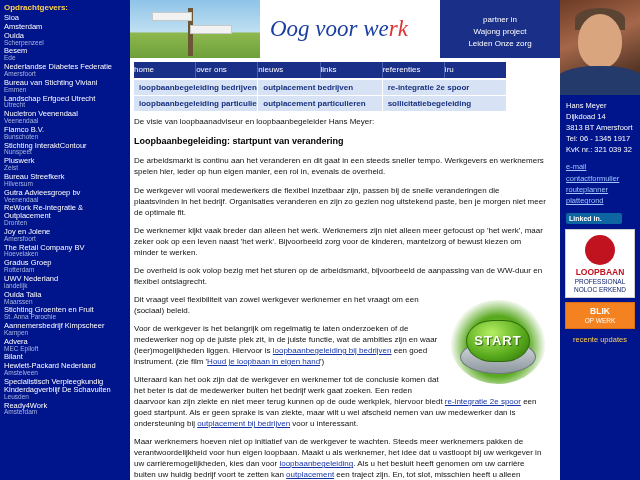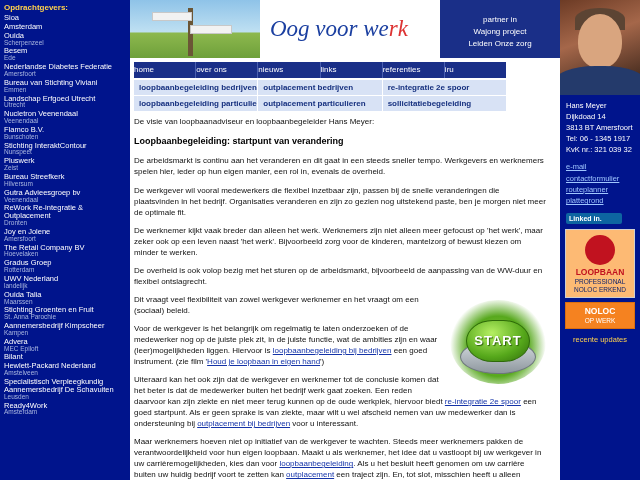--- a/index.html
+++ b/index.html
@@ -157,21 +157,21 @@
     background: #0d65a1;
     color: #fff;
     font-size: 7px;
     font-weight: bold;
     padding: 2px 3px;
     width: 56px;
     border-radius: 2px;
   }
   .badge-box {
     margin: 4px 5px;
-    background: #fdba74;
+    background: #ffffff;
     border: 1px solid #cfcfcf;
     color: #11236b;
     text-align: center;
     padding: 3px 2px;
     font-size: 6.5px;
     line-height: 1.25;
   }
   .badge-box .big {
     font-size: 8.5px;
     font-weight: bold;
@@ -400,21 +400,21 @@
           <div class="sb-sub">MEC Epiloft</div>
         </div>
         <div class="sb-entry">
           <div class="sb-main">Bilant</div>
         </div>
         <div class="sb-entry">
           <div class="sb-main">Hewlett-Packard Nederland</div>
           <div class="sb-sub">Amstelveen</div>
         </div>
         <div class="sb-entry">
-          <div class="sb-main">Specialistisch Verpleegkundig Aannemersbedrijf De Schavuiten</div>
+          <div class="sb-main">Specialistisch Verpleegkundig Kinderdagverblijf De Schavuiten</div>
           <div class="sb-sub">Leusden</div>
         </div>
         <div class="sb-entry">
           <div class="sb-main">Ready4Work</div>
           <div class="sb-sub">Amsterdam</div>
         </div>
       </div>
   </div>
 
   <div id="header">
@@ -493,20 +493,20 @@
         <a href="#">plattegrond</a>
       </div>
     <div class="linkedin-badge">Linked in.</div>
     <div class="badge-box">
       <div class="badge-circle"></div>
       <span class="big">LOOPBAAN</span>
       <span>PROFESSIONAL</span><br>
       <span>NOLOC ERKEND</span>
     </div>
     <div class="badge-box orange">
-      <span class="big">NOLOC</span>
+      <span class="big">BLIK</span>
       <span>OP</span>
       <span>WERK</span>
     </div>
     <div id="recent-updates">recente updates</div>
   </div>
 
 </div>
 
 </body></html>

